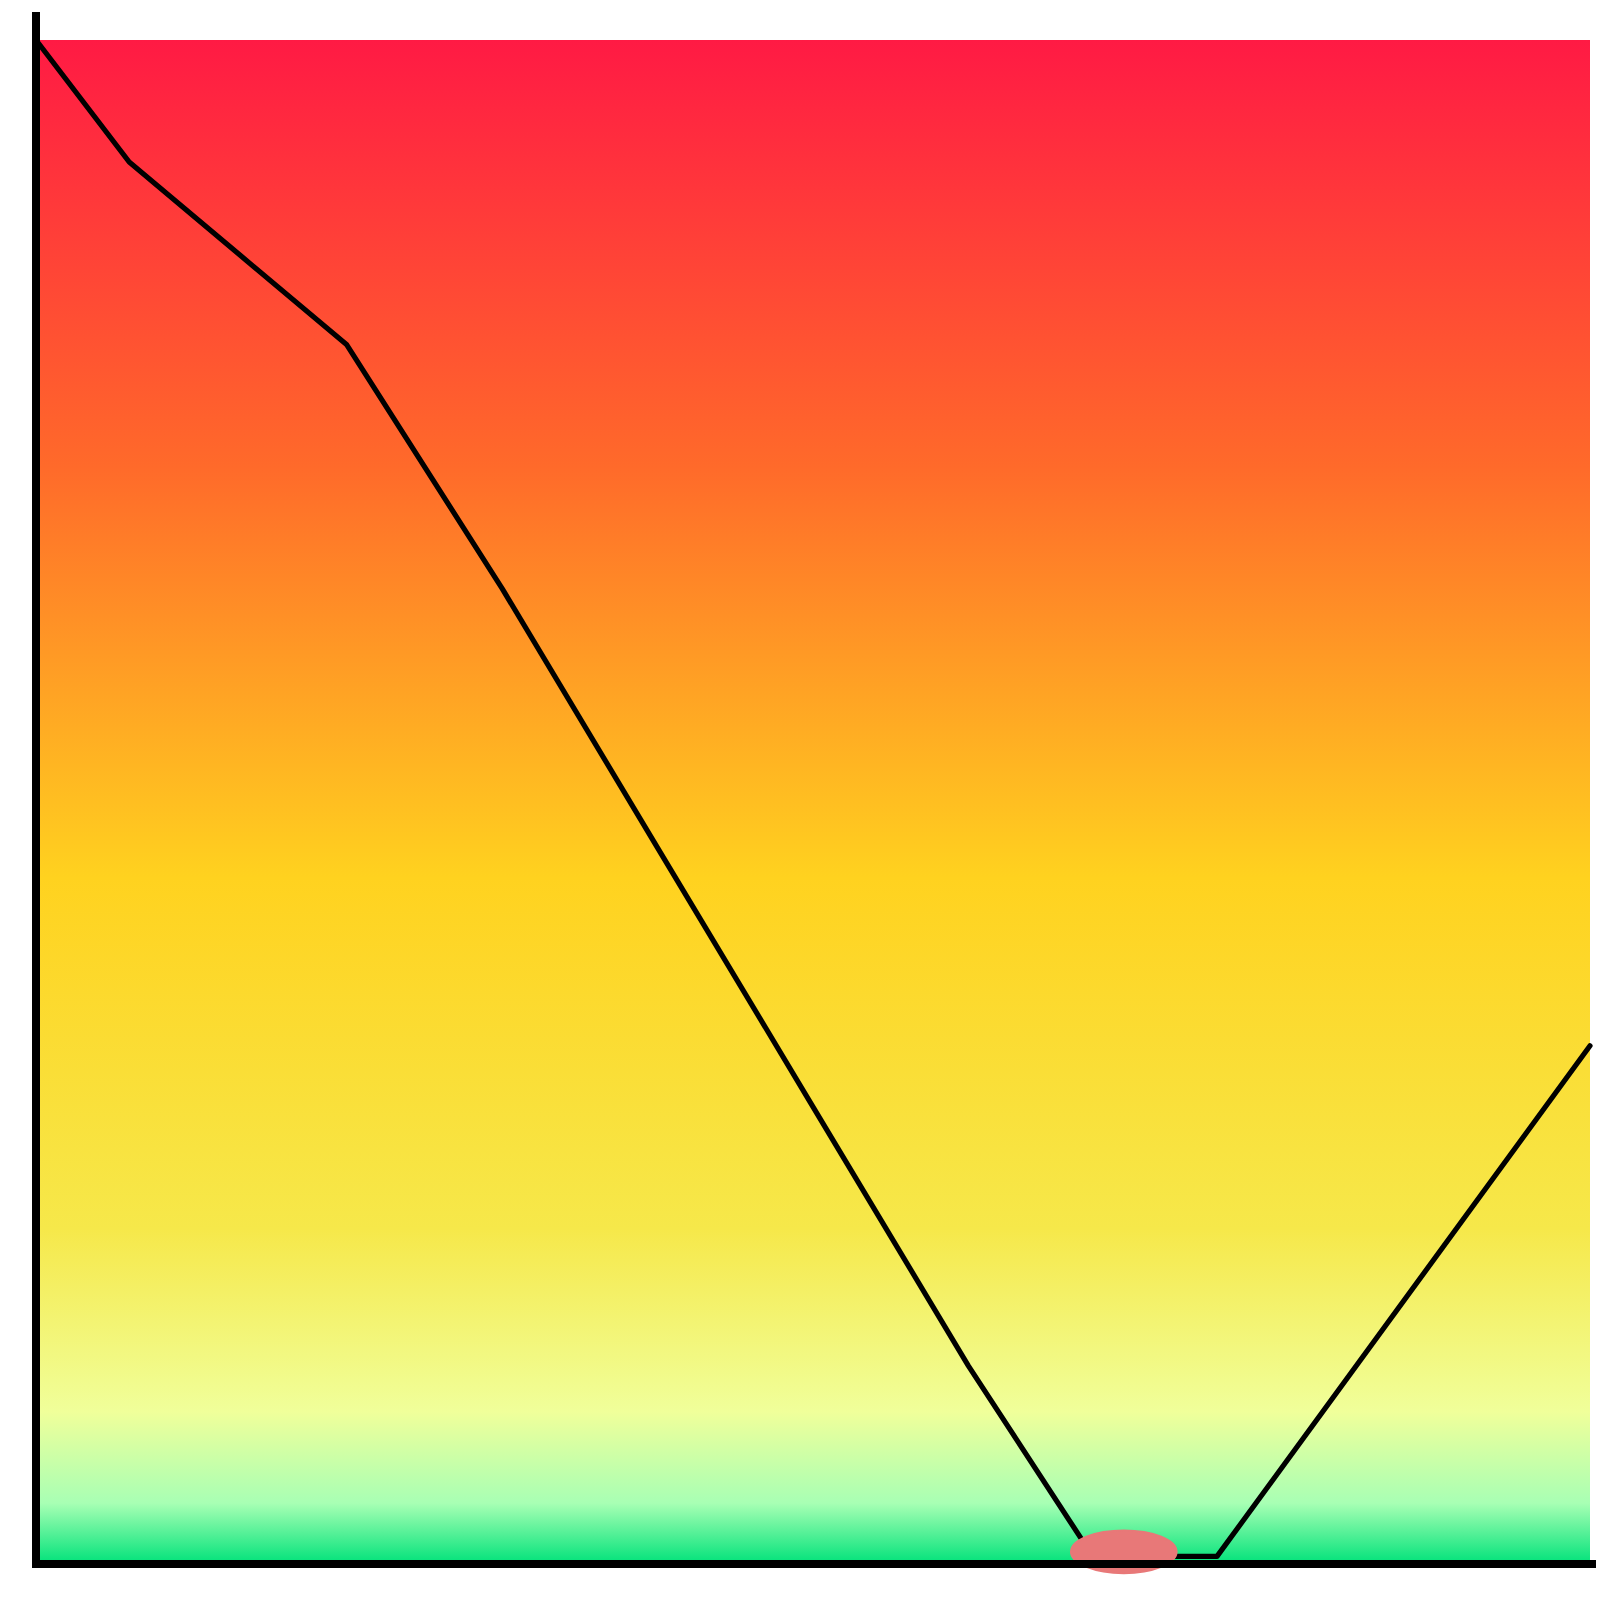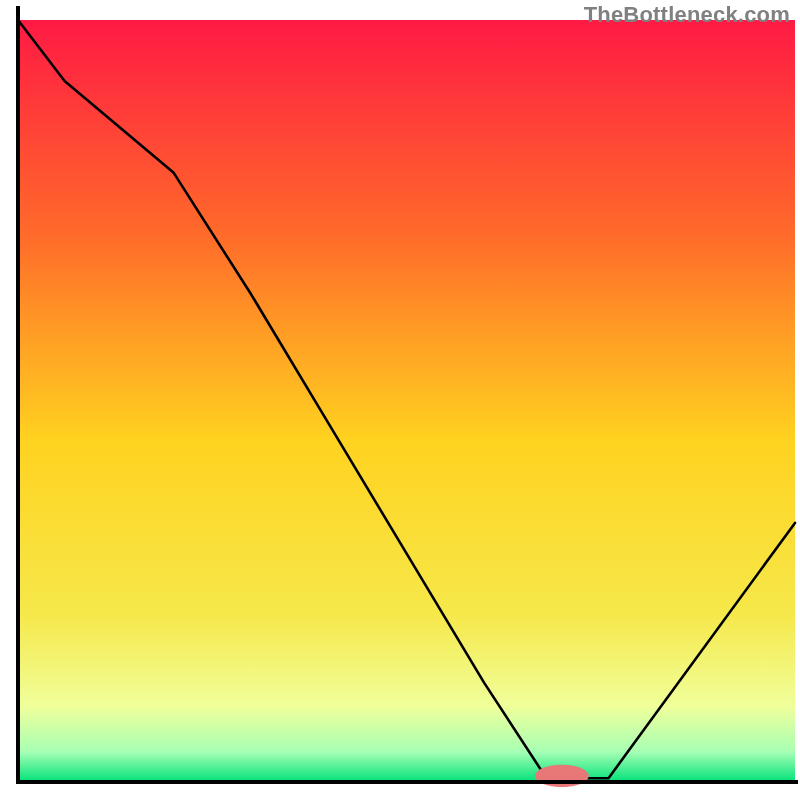--- a/index.html
+++ b/index.html
@@ -28,21 +28,20 @@
   svg {
     position: absolute;
     top: 0;
     left: 0;
   }
 </style>
 </head>
 <body>
 
 <div id="chart-container">
-  <div id="watermark">TheBottleneck.com</div>
   <svg id="chart-svg" width="800" height="800" viewBox="0 0 800 800">
     <defs>
       <linearGradient id="bg-grad" x1="0" y1="0" x2="0" y2="1">
         <stop id="g0" offset="0%" stop-color="#ff1a44"></stop>
         <stop id="g1" offset="28%" stop-color="#ff6a2a"></stop>
         <stop id="g2" offset="55%" stop-color="#ffd21f"></stop>
         <stop id="g3" offset="78%" stop-color="#f6e84a"></stop>
         <stop id="g4" offset="90%" stop-color="#f0ff9a"></stop>
         <stop id="g5" offset="96%" stop-color="#a8ffb4"></stop>
         <stop id="g6" offset="100%" stop-color="#00e27a"></stop>

